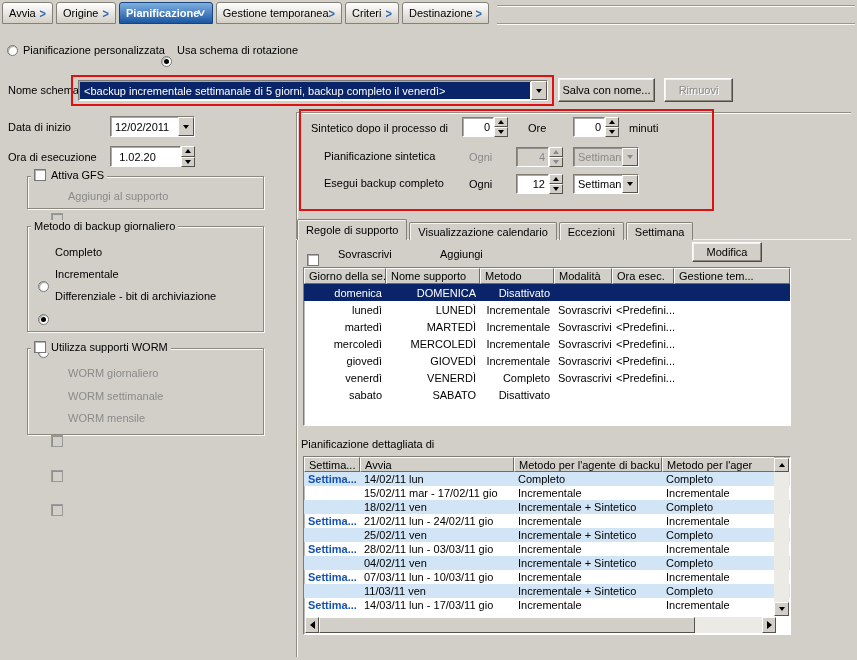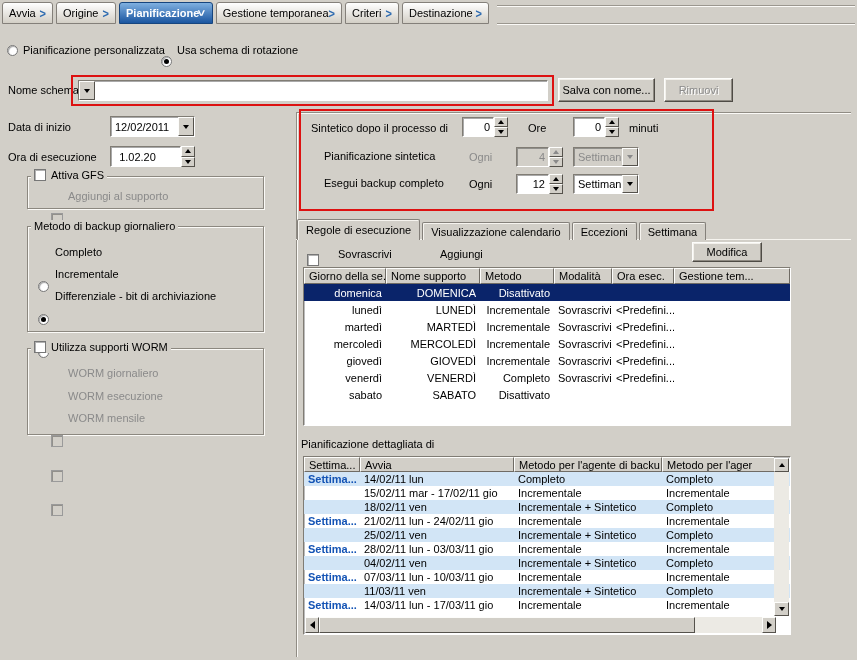--- a/index.html
+++ b/index.html
@@ -137,20 +137,21 @@
     </div>
 
   <div class="abs rb" style="left:7px;top:45px"></div>
   <div class="abs" style="left:23px;top:44px">Pianificazione personalizzata</div>
   <div class="abs rb sel" style="left:161px;top:45px"></div>
   <div class="abs" style="left:177px;top:44px">Usa schema di rotazione</div>
 
   <div class="abs" style="left:8px;top:84px">Nome schema</div>
   <div class="redbox" style="left:71px;top:75px;width:483px;height:31px"></div>
   <div class="abs combo navy" style="left:78px;top:80px;width:470px;height:21px">
+    <span class="cval">&lt;backup incrementale settimanale di 5 giorni, backup completo il venerdì&gt;</span>
     <span class="carr">
         <i class="tri-dn"></i>
       </span>
   </div>
   <div class="abs btn" style="left:558px;top:78px;width:97px;height:24px">Salva con nome...</div>
   <div class="abs btn disabled" style="left:664px;top:78px;width:69px;height:24px">Rimuovi</div>
 
   <div class="abs" style="left:8px;top:121px">Data di inizio</div>
   <div class="abs combo" style="left:110px;top:116px;width:85px;height:21px">
     <span class="cval">12/02/2011</span>
@@ -189,21 +190,21 @@
   <div class="abs" style="left:55px;top:290px">Differenziale - bit di archiviazione</div>
 
   <div class="abs group" style="left:27px;top:348px;width:237px;height:87px"></div>
   <div class="legend" style="left:31px;top:341px">
     <span class="cb"></span>
     <span>Utilizza supporti WORM</span>
   </div>
   <div class="abs cb disabled" style="left:51px;top:368px"></div>
   <div class="abs dis-lbl" style="left:68px;top:367px">WORM giornaliero</div>
   <div class="abs cb disabled" style="left:51px;top:391px"></div>
-  <div class="abs dis-lbl" style="left:68px;top:390px">WORM esecuzione</div>
+  <div class="abs dis-lbl" style="left:68px;top:390px">WORM settimanale</div>
   <div class="abs cb disabled" style="left:51px;top:413px"></div>
   <div class="abs dis-lbl" style="left:68px;top:412px">WORM mensile</div>
 
   <div class="abs" style="left:296px;top:112px;width:555px;height:1px;background:#908c84"></div>
   <div class="abs" style="left:296px;top:113px;width:555px;height:1px;background:#fbfaf7"></div>
   <div class="abs" style="left:296px;top:112px;width:1px;height:545px;background:#908c84"></div>
   <div class="abs" style="left:297px;top:113px;width:1px;height:544px;background:#fbfaf7"></div>
 
   <div class="redbox" style="left:299px;top:109px;width:415px;height:102px"></div>
   <div class="abs" style="left:311px;top:122px">Sintetico dopo il processo di</div>
@@ -269,21 +270,21 @@
   </div>
   <div class="abs combo" style="left:573px;top:174px;width:66px;height:20px">
     <span class="cval">Settimana/</span>
     <span class="carr">
         <i class="tri-dn"></i>
       </span>
   </div>
 
   <div class="paneline" style="left:296px;top:239px;width:555px"></div>
   <div class="rtabs">
-    <div class="rtab active" style="min-width:97px">Regole di esecuzione</div>
+    <div class="rtab active" style="min-width:97px">Regole di supporto</div>
     <div class="rtab" style="min-width:121px">Visualizzazione calendario</div>
     <div class="rtab" style="min-width:56px">Eccezioni</div>
     <div class="rtab" style="min-width:50px">Settimana</div>
   </div>
 
   <div class="abs rb sel" style="left:322px;top:249px"></div>
   <div class="abs" style="left:338px;top:248px">Sovrascrivi</div>
   <div class="abs rb" style="left:424px;top:249px"></div>
   <div class="abs" style="left:440px;top:248px">Aggiungi</div>
   <div class="abs btn" style="left:692px;top:242px;width:70px;height:20px">Modifica</div>

